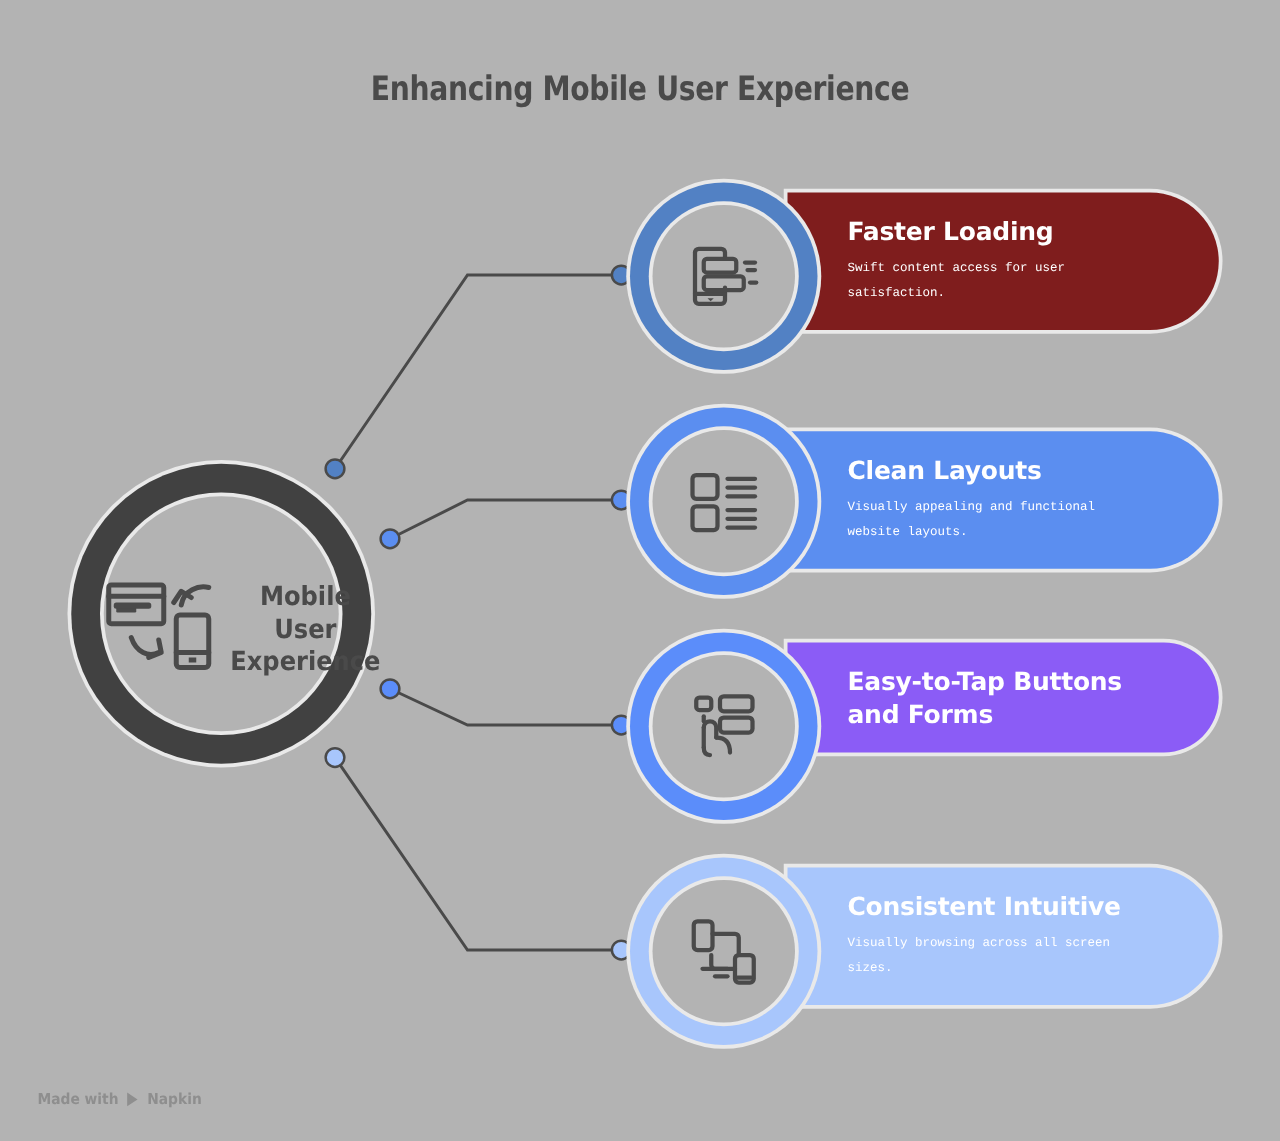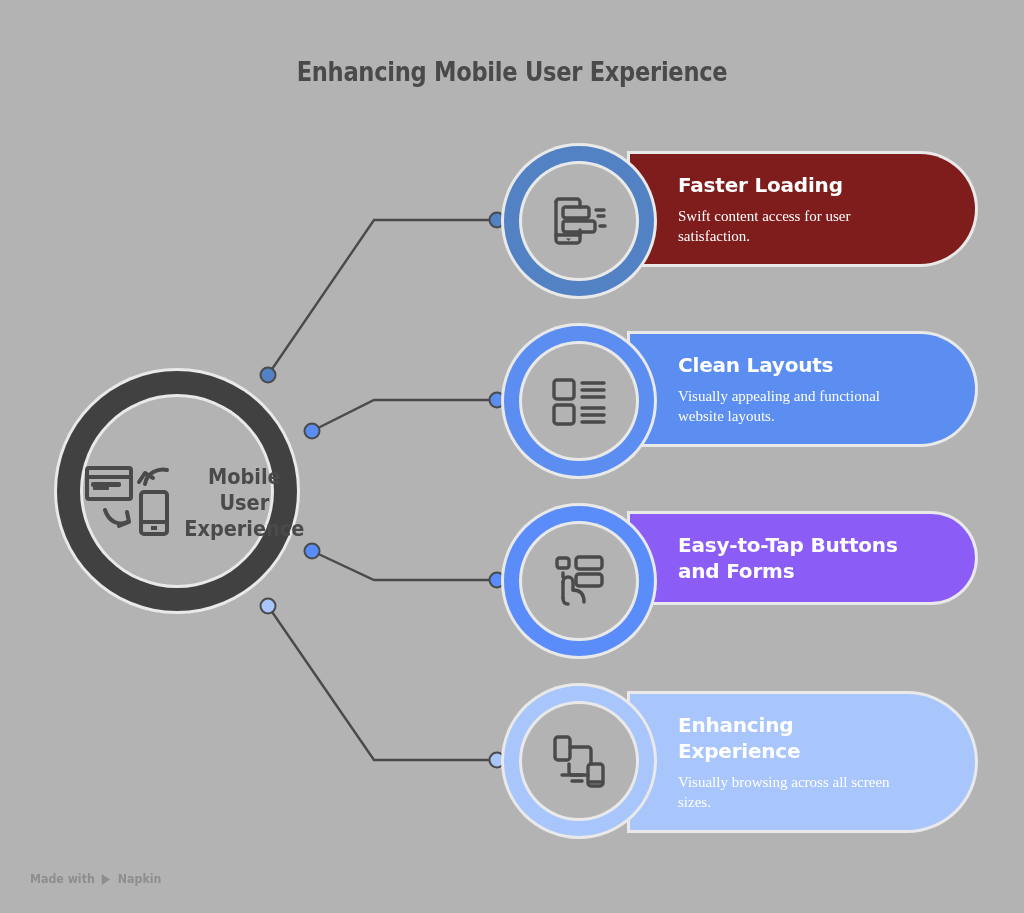--- a/index.html
+++ b/index.html
@@ -112,24 +112,24 @@
   .card-title {
     color: #ffffff;
     font-weight: bold;
     font-size: 20px;
     line-height: 26px;
     letter-spacing: -0.2px;
     font-family: "DejaVu Sans", sans-serif;
   }
   .card-desc {
     color: #ffffff;
-    font-size: 15px;
+    font-size: 10px;
     line-height: 20px;
     margin-top: 8px;
-    font-family: Liberation Serif, serif;
+    font-family: Liberation Mono, monospace;
   }
   .icon-ring {
     position: absolute;
     left: 0;
     top: 0;
     width: 150px;
     height: 150px;
     border-radius: 50%;
     box-shadow: 0 0 0 3px #e9e9e9;
   }
@@ -230,21 +230,21 @@
       <rect x="19" y="21" width="26" height="11" rx="2.5"></rect>
       <rect x="19" y="35" width="32" height="11" rx="2.5"></rect>
       <line x1="52" y1="24" x2="60" y2="24"></line>
       <line x1="54" y1="30" x2="60" y2="30"></line>
       <line x1="56" y1="40" x2="61" y2="40"></line>
     </svg>
           </div>
         </div>
       </div>
       <div class="row" style="top: 326px;">
-        <div class="card" style="background: rgb(91, 142, 240);">
+        <div class="card" style="background: rgb(91, 142, 240); margin-top: 11px;">
           <div class="card-title">Clean Layouts</div>
           <div class="card-desc">Visually appealing and functional website layouts.</div>
         </div>
         <div class="icon-ring" style="background: rgb(91, 142, 240);">
           <div class="icon-hole">
     <svg width="70" height="70" viewBox="0 0 70 70" fill="none" stroke="#4a4a4a" stroke-width="3.4" stroke-linecap="round" stroke-linejoin="round">
       <rect x="10" y="14" width="20" height="19" rx="3"></rect>
       <rect x="10" y="39" width="20" height="19" rx="3"></rect>
       <line x1="38" y1="17" x2="60" y2="17"></line>
       <line x1="38" y1="24" x2="60" y2="24"></line>
@@ -270,21 +270,21 @@
       <path d="M19 36 v16"></path>
       <path d="M19 36 a5 5 0 0 1 10 0 v8"></path>
       <path d="M29 44 c8 0 11 5 11 12"></path>
       <path d="M19 52 c0 4 2 6 5 6"></path>
     </svg>
           </div>
         </div>
       </div>
       <div class="row" style="top: 686px;">
         <div class="card" style="background: rgb(168, 198, 252);">
-          <div class="card-title">Enhancing Experience</div>
+          <div class="card-title">Consistent Intuitive</div>
           <div class="card-desc">Visually browsing across all screen sizes.</div>
         </div>
         <div class="icon-ring" style="background: rgb(168, 198, 252);">
           <div class="icon-hole">
     <svg width="70" height="70" viewBox="0 0 70 70" fill="none" stroke="#4a4a4a" stroke-width="3.4" stroke-linecap="round" stroke-linejoin="round">
       <rect x="11" y="11" width="15" height="23" rx="3"></rect>
       <path d="M26 21 h18 a3 3 0 0 1 3 3 v14"></path>
       <rect x="44" y="38" width="15" height="22" rx="3"></rect>
       <path d="M44 49 h-16 a3 3 0 0 1 -3 -3 v-8"></path>
       <line x1="18" y1="49" x2="38" y2="49"></line>

